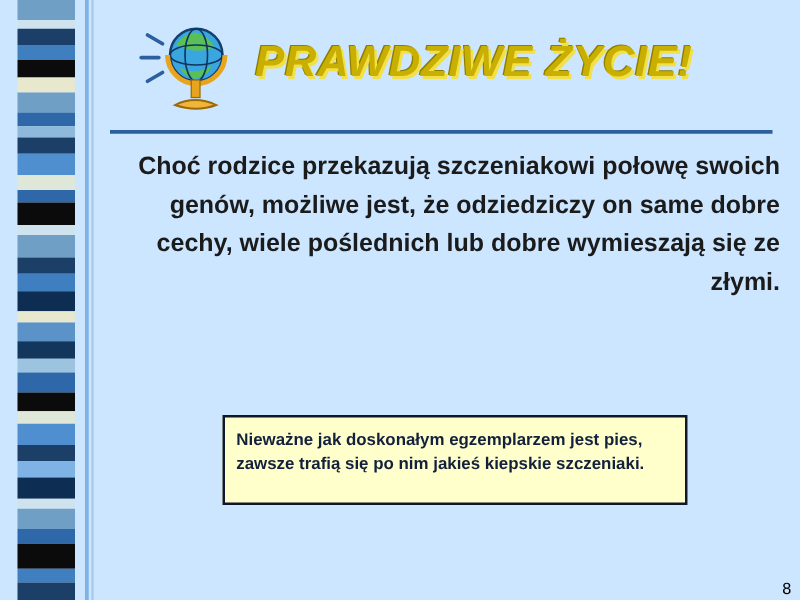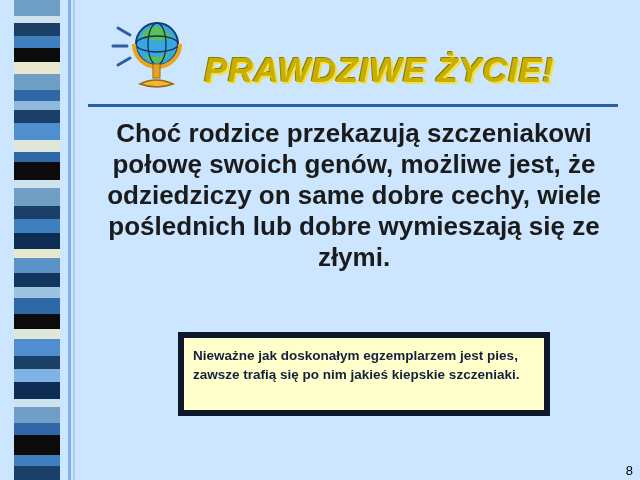--- a/index.html
+++ b/index.html
@@ -69,62 +69,61 @@
     left: 118px;
     top: 16px;
     width: 420px;
     font-size: 35px;
     font-weight: bold;
     font-style: italic;
     color: #c9b000;
     letter-spacing: 0.5px;
     text-shadow: 2px 2px 0 #f2e04a, -1px -1px 0 #8f7d00;
     white-space: nowrap;
-    margin-top: 20px;
   }
   #title-rule {
     position: absolute;
     left: 88px;
     top: 104px;
     width: 530px;
     height: 3px;
     background: #2b5f9e;
   }
 
   
   #body-text {
     position: absolute;
     left: 84px;
     top: 118px;
     width: 540px;
-    text-align: center;
-    font-size: 26px;
+    text-align: right;
+    font-size: 20px;
     font-weight: bold;
     line-height: 31px;
     color: #1b1b1b;
   }
 
   
   #signpost {
     position: absolute;
     left: 96px;
     top: 324px;
     width: 76px;
     height: 80px;
   }
 
   
   #callout {
     position: absolute;
     left: 178px;
     top: 332px;
     width: 372px;
-    height: 84px;
+    height: 72px;
     background: #ffffcc;
-    border: 6px solid #0f172a;
+    border: 2px solid #0f172a;
     box-sizing: border-box;
   }
   #callout-text {
     position: absolute;
     left: 9px;
     top: 8px;
     width: 352px;
     font-size: 13.5px;
     font-weight: bold;
     line-height: 19px;

